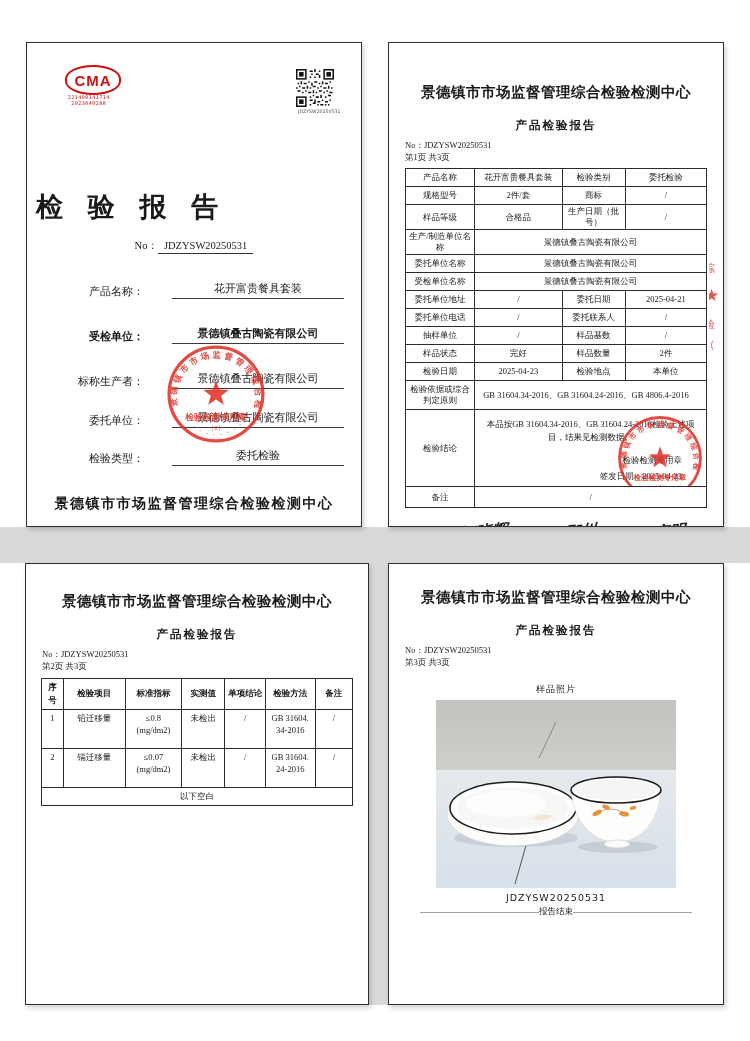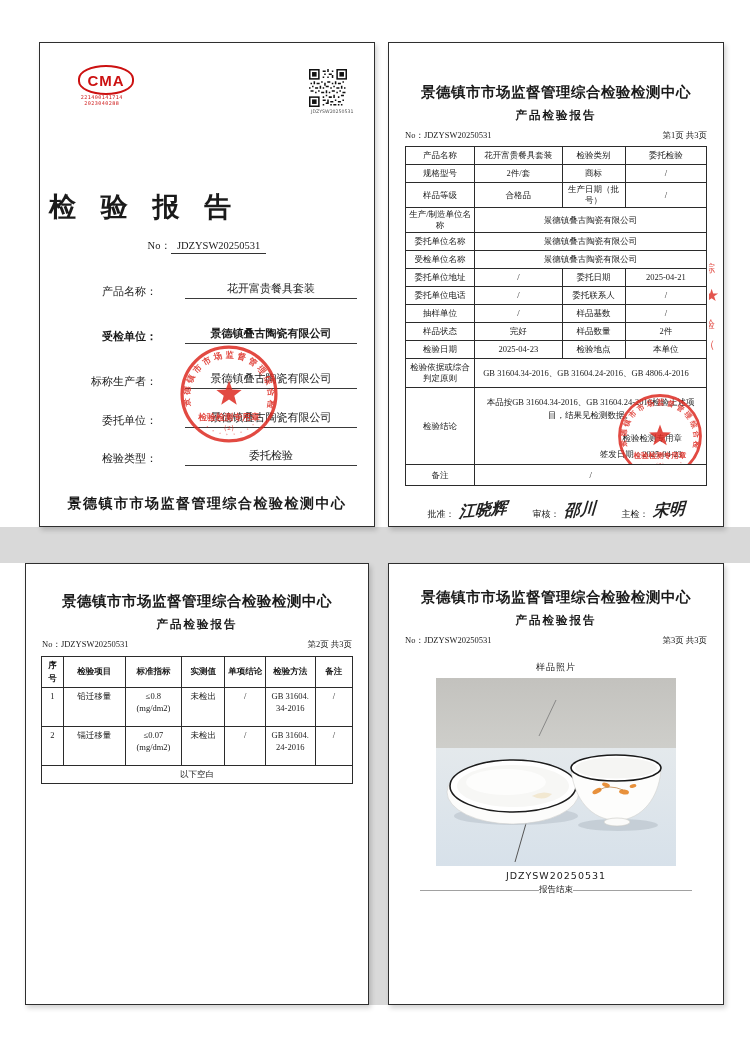--- a/index.html
+++ b/index.html
@@ -4,21 +4,21 @@
 <style>
   html,body{margin:0;padding:0;}
   body{
     width:750px;height:1041px;position:relative;background:#ffffff;
     font-family:"Liberation Serif","DejaVu Serif",serif;color:#1a1a1a;
     -webkit-font-smoothing:antialiased;
   }
   .gray-band{position:absolute;left:0;top:527px;width:750px;height:36px;background:#d9d9d9;}
   .gray-strip{position:absolute;left:367px;top:563px;width:21px;height:442px;background:#d9d9d9;}
   .page{position:absolute;background:#fff;border:1px solid #2f2f2f;box-shadow:2px 3px 5px rgba(0,0,0,.18);overflow:hidden;}
-  #p1{left:39px;top:42px;width:334px;height:483px;}
+  #p1{left:26px;top:42px;width:334px;height:483px;}
   #p2{left:388px;top:42px;width:334px;height:483px;}
   #p3{left:25px;top:563px;width:342px;height:440px;}
   #p4{left:388px;top:563px;width:334px;height:440px;}
 
   
   .cma{position:absolute;left:38px;top:22px;text-align:center;color:#cc1111;}
   .cma-oval{width:52px;height:26px;border:2.5px solid #cc1111;border-radius:50%/46%;
     display:flex;align-items:center;justify-content:center;font-weight:bold;font-size:15px;
     letter-spacing:1px;font-family:"Liberation Sans",sans-serif;}
   .cma-nums{font-size:6px;line-height:1.1;letter-spacing:.5px;transform:scale(.85);transform-origin:left top;
@@ -34,22 +34,22 @@
   .cover-fields{position:absolute;left:0;top:238px;width:100%;}
   .fieldrow{display:flex;justify-content:center;align-items:flex-end;margin-bottom:0;position:absolute;width:100%;gap:24px;}
   .fieldrow .flabel{width:100px;text-align:right;font-size:11px;padding-right:4px;}
   .fieldrow .fval{width:172px;text-align:center;font-size:11px;border-bottom:1px solid #3a3a3a;padding-bottom:2px;}
   .cover-footer{position:absolute;left:0;top:452px;width:100%;text-align:center;
     font-size:14px;font-weight:bold;letter-spacing:1.5px;}
   .stamp{position:absolute;opacity:.85;pointer-events:none;}
 
   
   .c-name{text-align:center;font-weight:bold;font-size:14.5px;letter-spacing:.5px;}
-  .c-sub{text-align:center;font-weight:bold;font-size:11.5px;margin-top:6px;letter-spacing:2px;}
-  .no-row{display:flex;justify-content:space-between;font-size:8.5px;padding:0 16px;margin-top:7px;}
+  .c-sub{text-align:center;font-weight:bold;font-size:11.5px;margin-top:16px;letter-spacing:2px;}
+  .no-row{display:flex;justify-content:space-between;font-size:8.5px;padding:0 16px;margin-top:7px;flex-direction:column;}
 
   
   .t-info{width:302px;margin:4px auto 0;border-collapse:collapse;table-layout:fixed;font-size:8.5px;}
   .t-info td{border:1px solid #2b2b2b;text-align:center;padding:1px 3px;height:15px;line-height:1.3;overflow:hidden;}
   .t-info td.left{text-align:left;padding-left:8px;}
   .concl-wrap{position:relative;height:72px;text-align:left;padding:4px 6px 0;}
   .concl-text{font-size:8.5px;line-height:1.5;margin:4px;text-align:center;}
   .seal-lines{text-align:right;margin-top:8px;padding-right:18px;font-size:8.5px;line-height:1.9;}
   .sig-row{display:flex;justify-content:center;gap:26px;margin-top:14px;align-items:flex-end;}
   .sig-item{display:flex;align-items:flex-end;}

